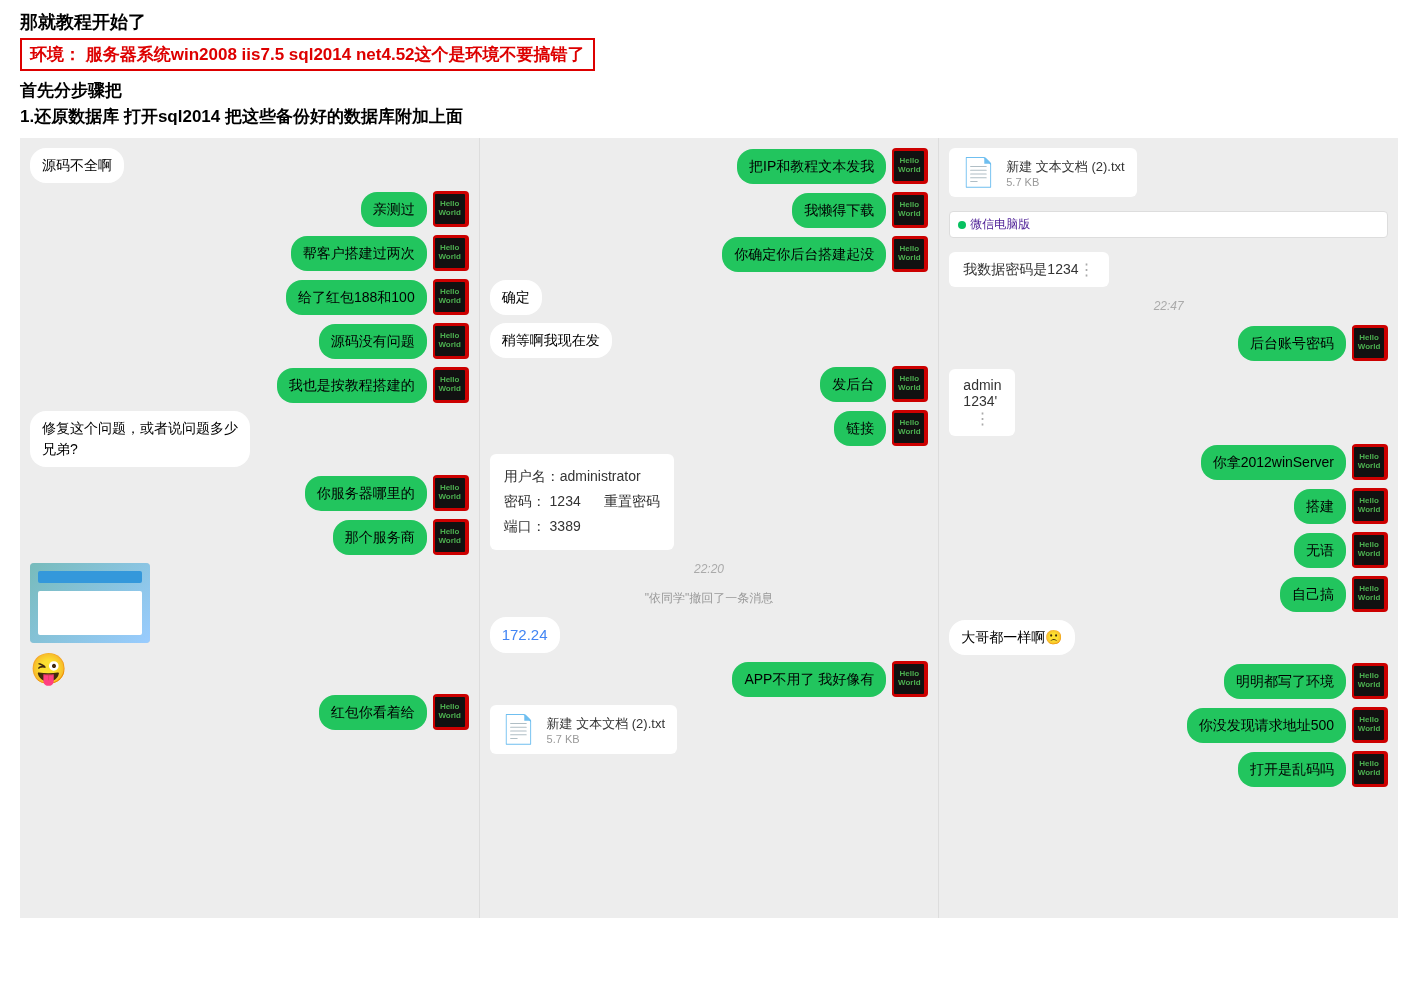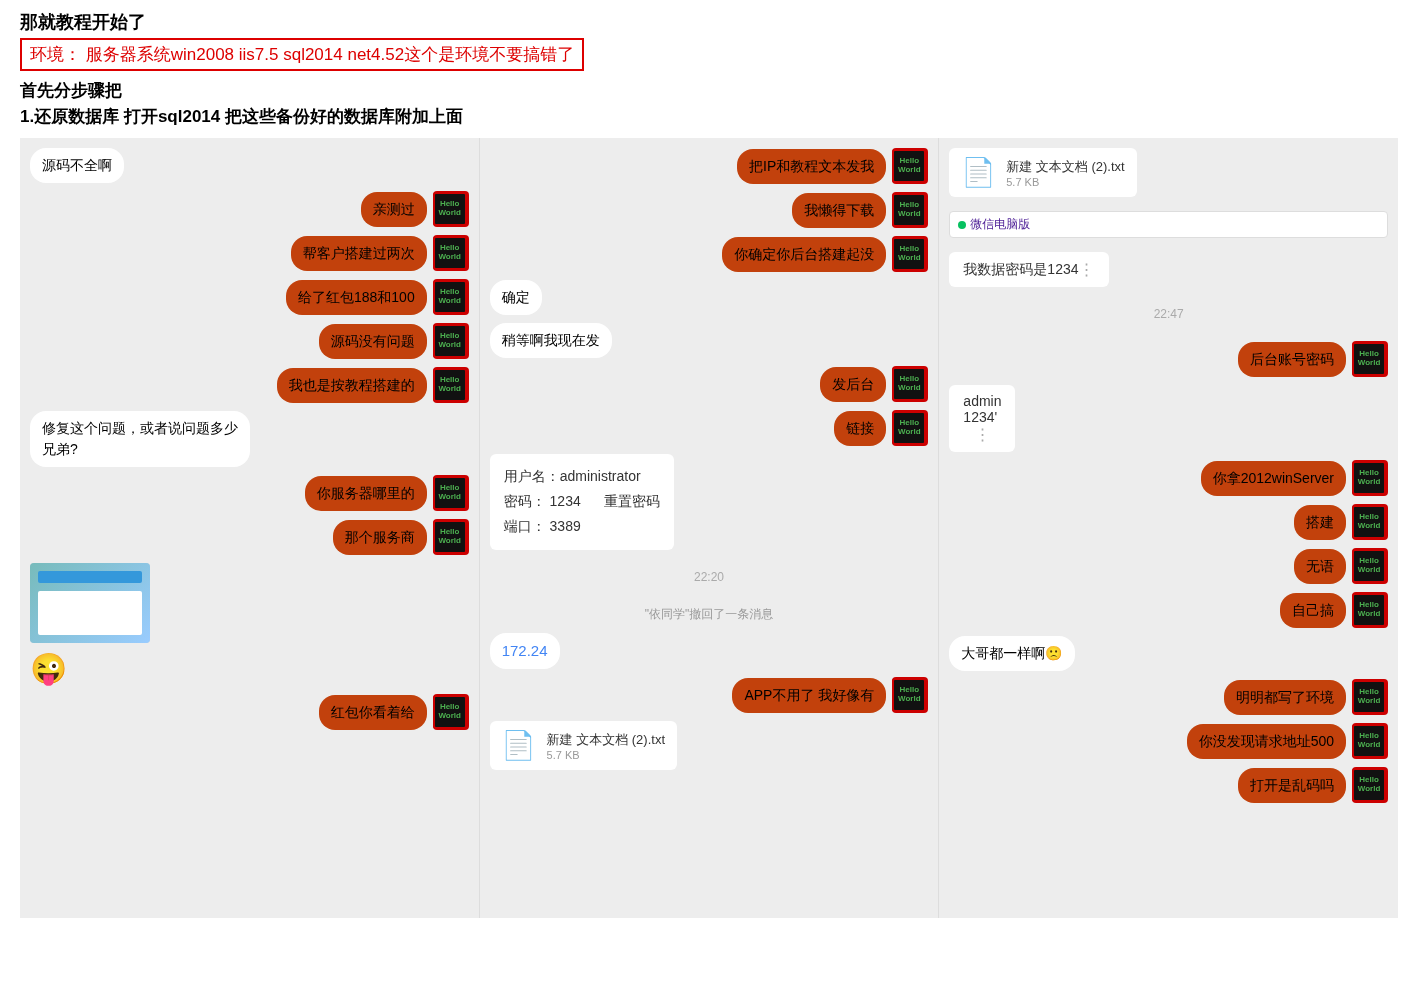--- a/index.html
+++ b/index.html
@@ -19,21 +19,21 @@
       margin-bottom: 8px;
     }
     .header-line1 {
       font-size: 18px;
       font-weight: bold;
       color: #000;
       margin-bottom: 4px;
     }
     .header-line2 {
       font-size: 17px;
-      font-weight: normal;
+      font-weight: bold;
       color: #d00;
       border: 2px solid #d00;
       padding: 3px 8px;
       display: inline-block;
       margin-bottom: 8px;
     }
     .header-line3 {
       font-size: 17px;
       font-weight: bold;
       color: #000;
@@ -76,21 +76,21 @@
     }
     .bubble {
       border-radius: 16px;
       padding: 7px 12px;
       max-width: 220px;
       font-size: 14px;
       line-height: 1.5;
       word-break: break-all;
     }
     .bubble.green {
-      background: #c2410c;
+      background: #22c55e;
       color: #000;
     }
     .bubble.white {
       background: #fff;
       color: #000;
     }
     .bubble.blue-text {
       background: #fff;
       color: #4285f4;
       font-size: 15px;
@@ -117,21 +117,22 @@
       font-size: 8px;
       color: #4caf50;
       text-align: center;
       font-weight: bold;
       line-height: 1.1;
     }
     .timestamp {
       text-align: center;
       color: #aaa;
       font-size: 12px;
-      margin: 12px 0;
+      margin: 4px 0;
+      font-style: italic;
     }
     .retract-msg {
       text-align: center;
       color: #999;
       font-size: 12px;
       margin: 2px 0;
     }
     .file-bubble {
       background: #fff;
       border-radius: 6px;

